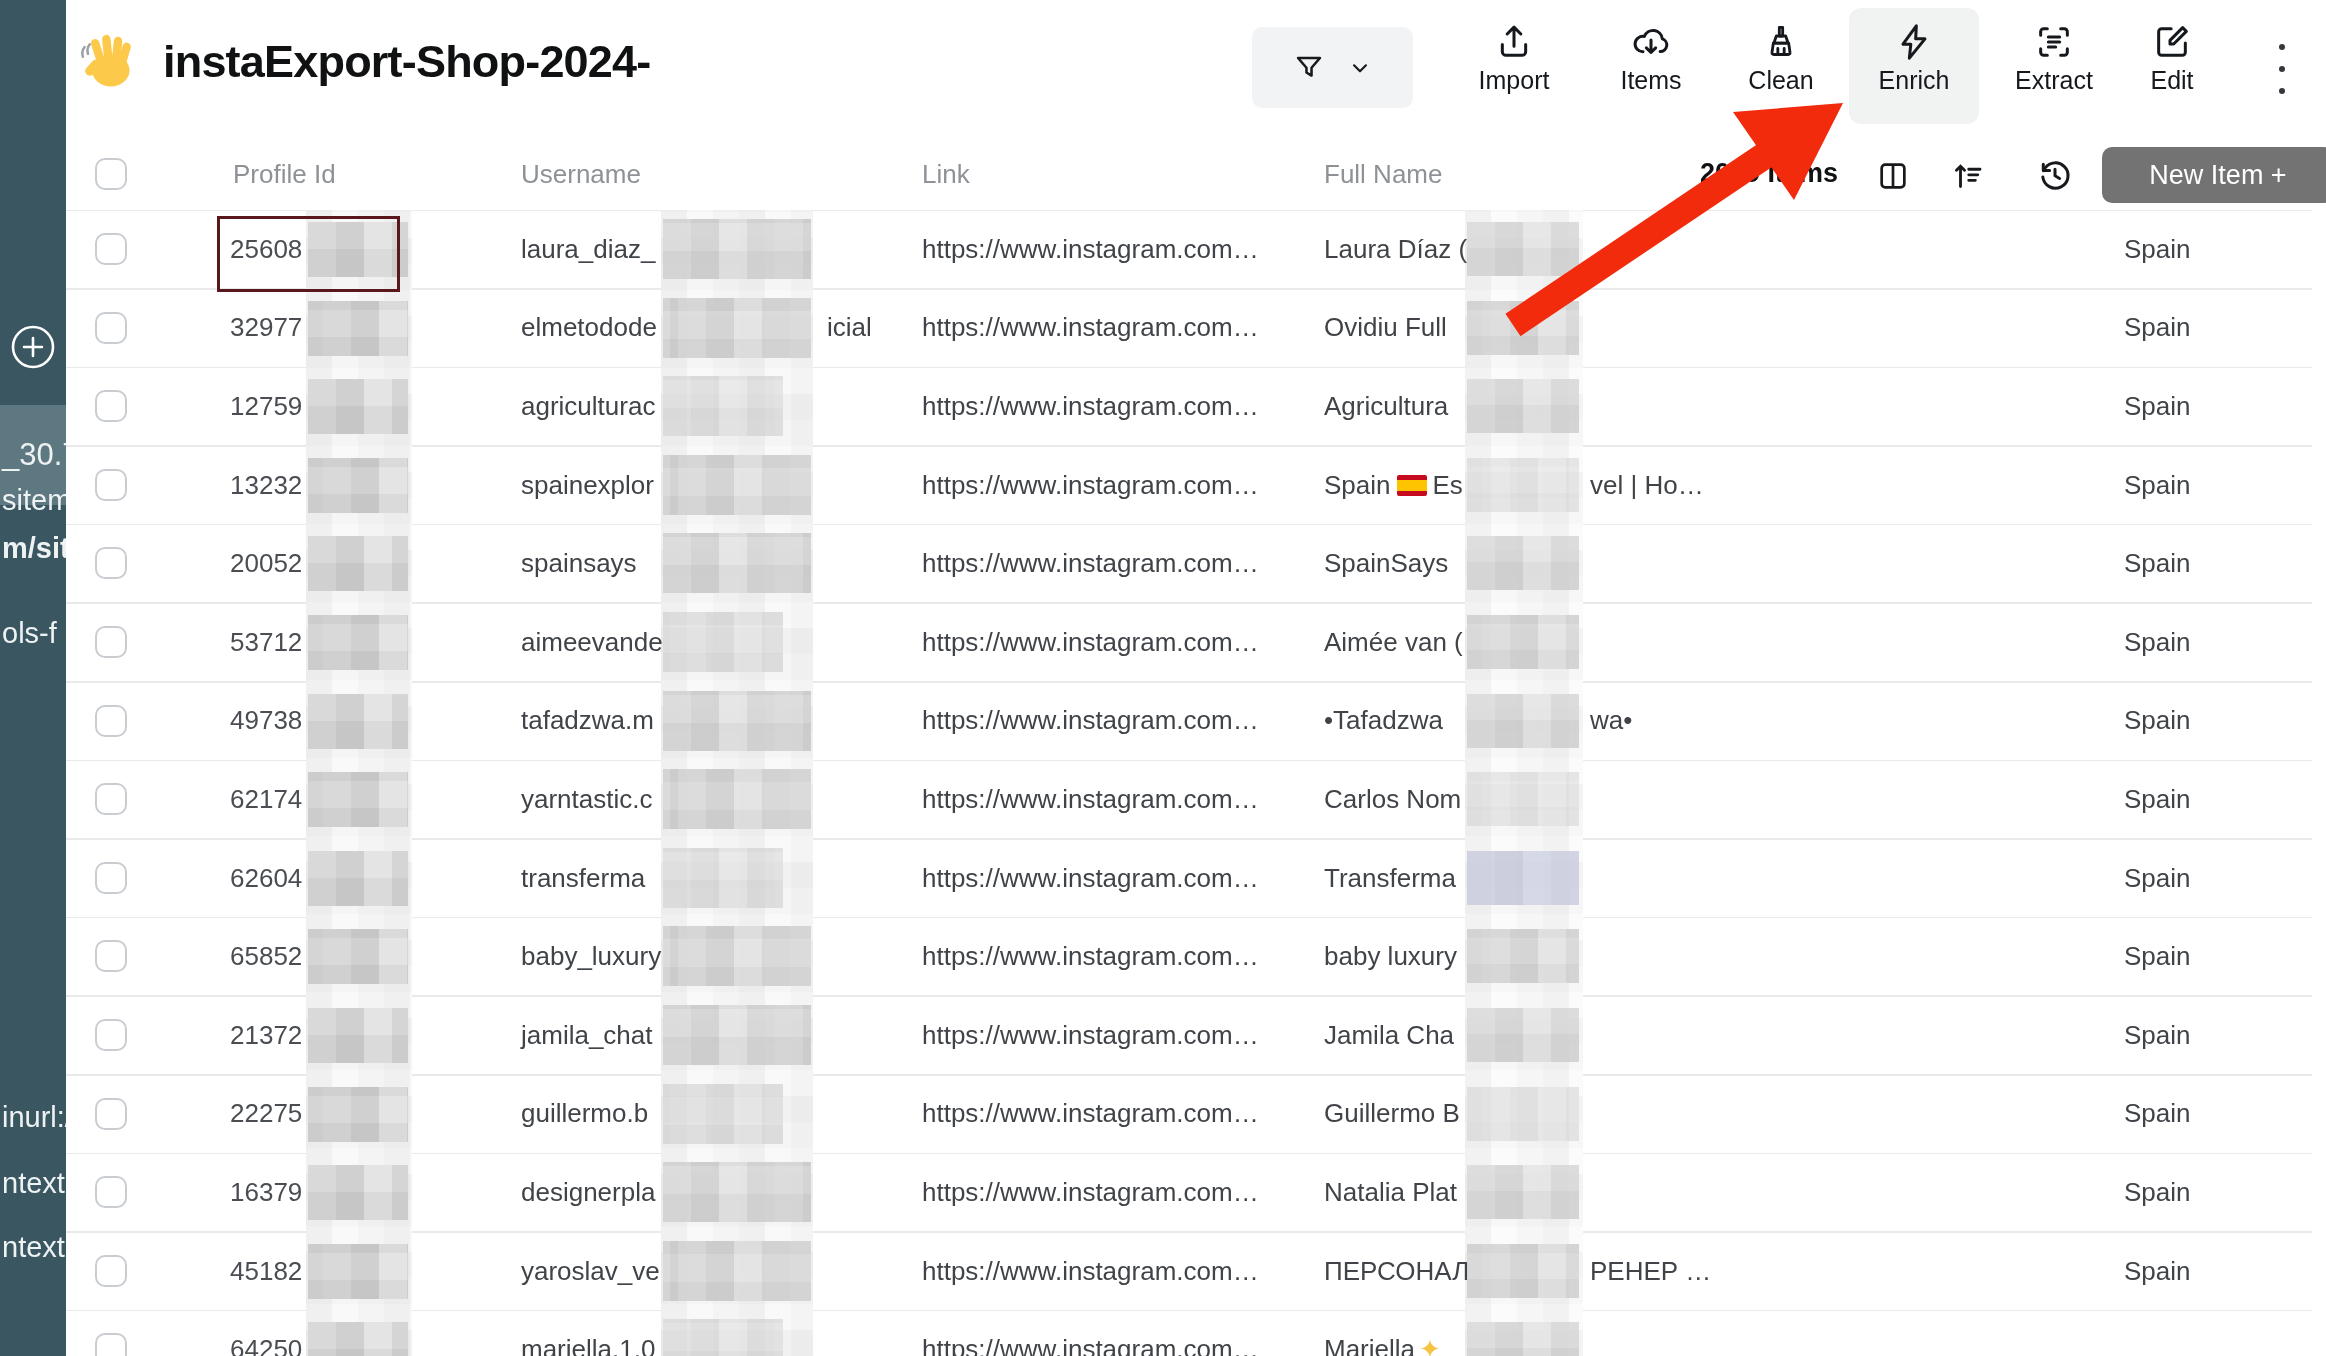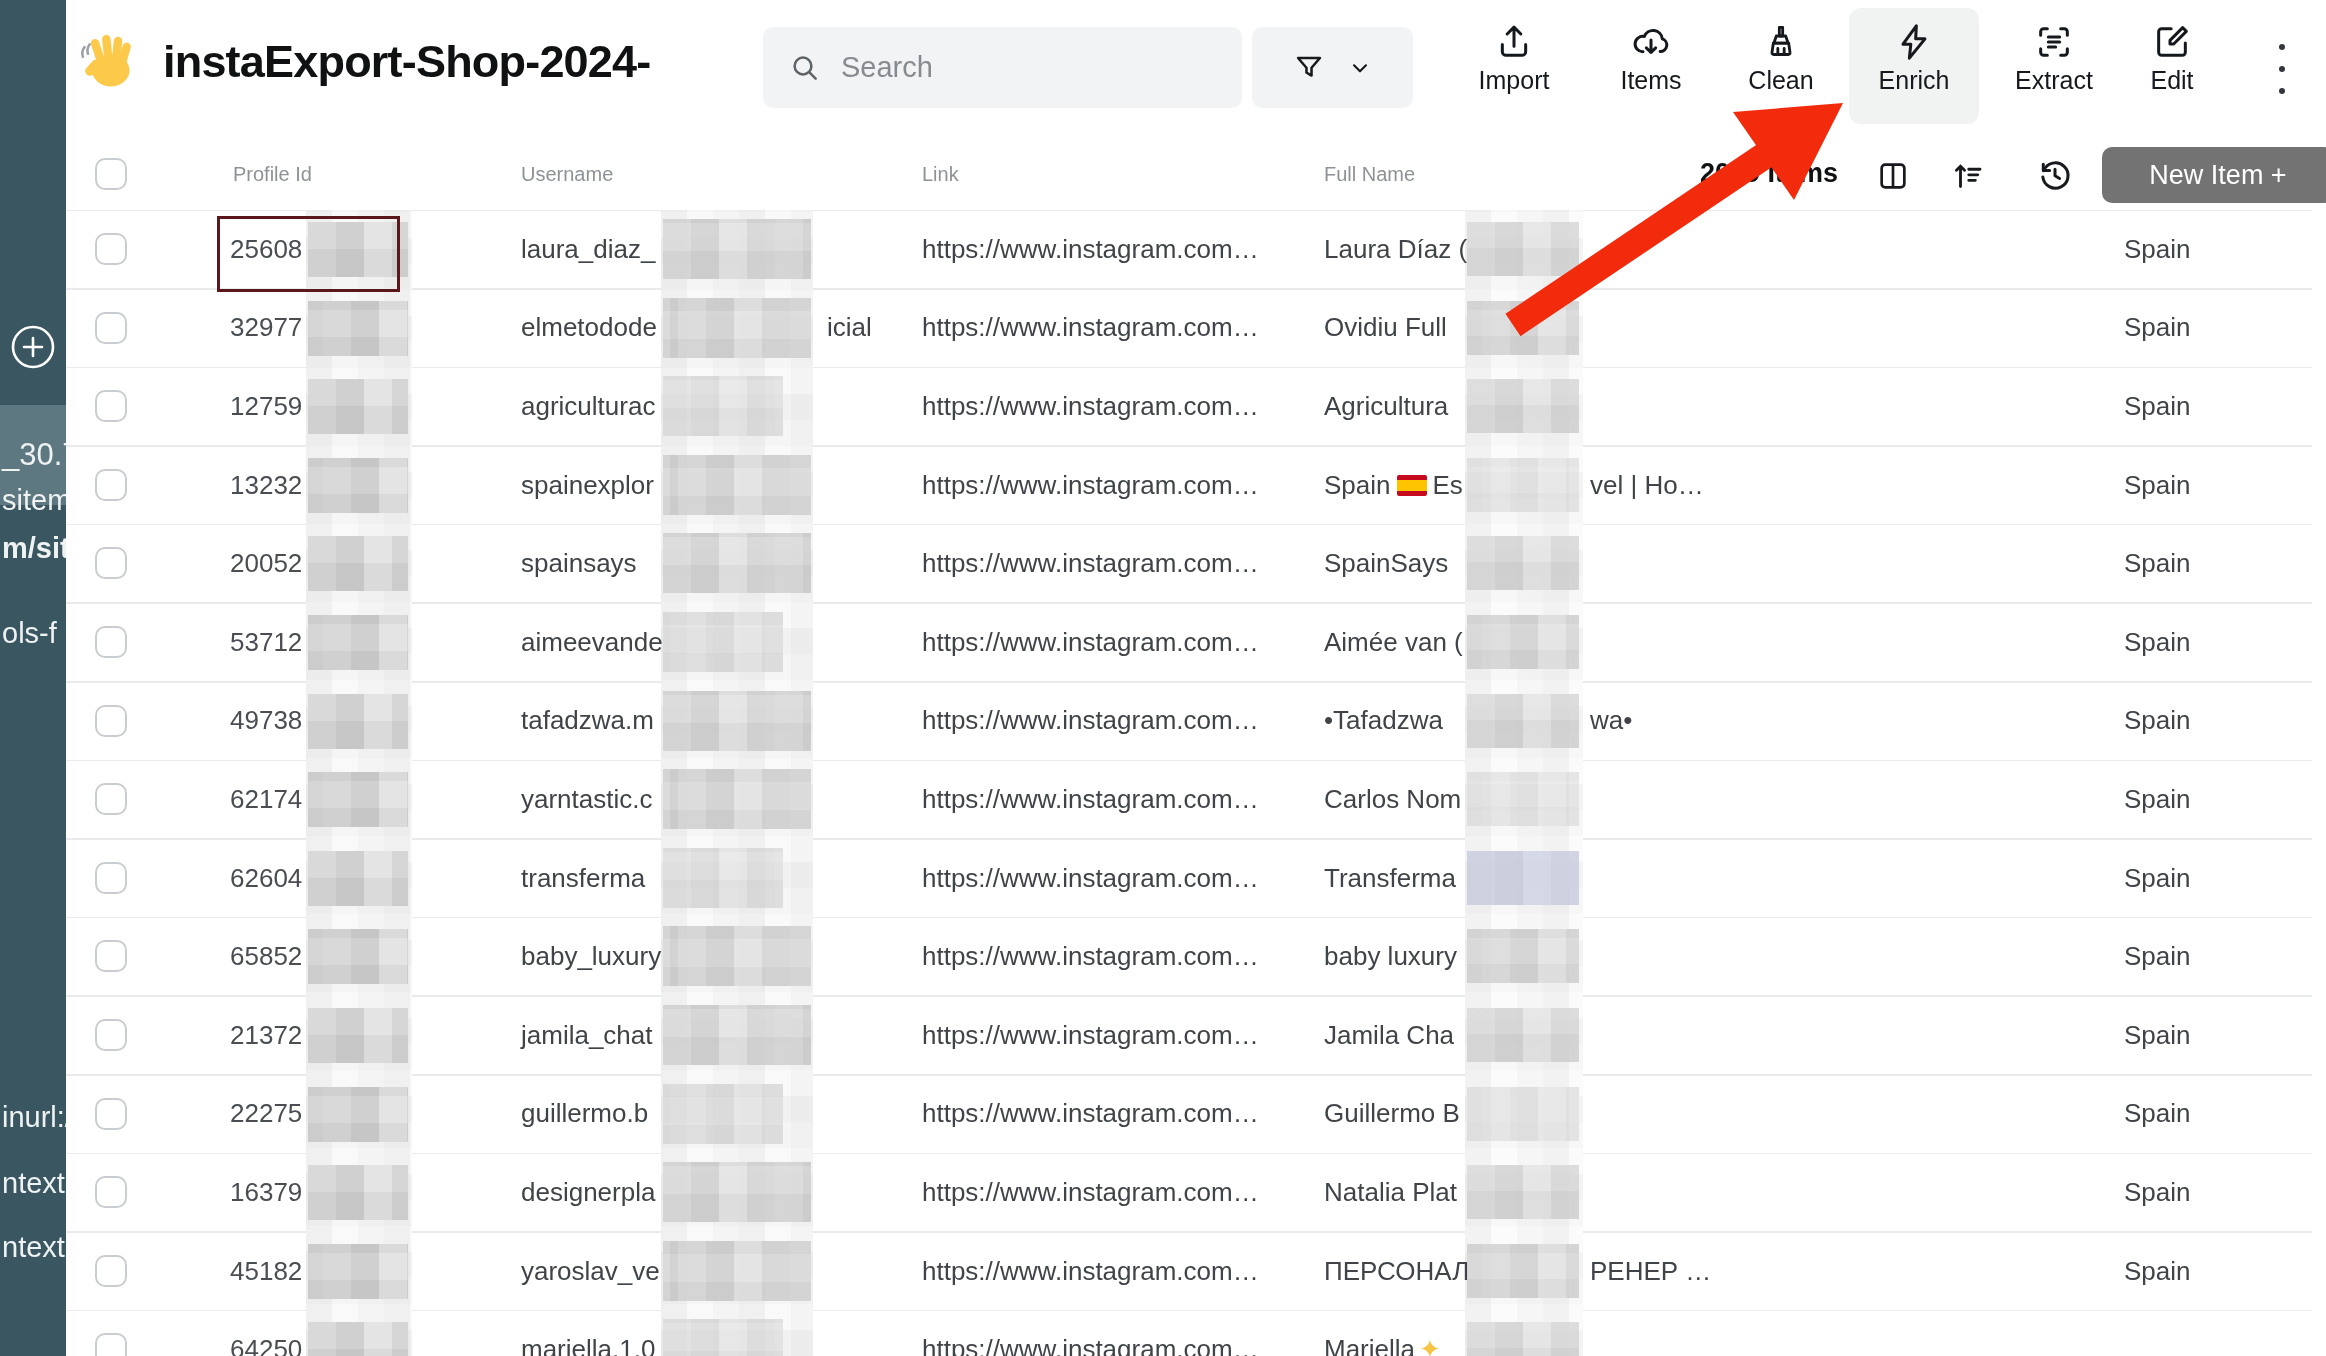--- a/index.html
+++ b/index.html
@@ -43,21 +43,21 @@
   .t-icon{width:40px;height:40px;}
   .t-icon svg{width:40px;height:40px;}
   .t-label{margin-top:4px;font-size:25px;}
   .kebab{position:absolute;left:2272px;top:44px;width:20px;height:50px;display:flex;
          flex-direction:column;align-items:center;justify-content:space-between;}
   .kebab i{width:6px;height:6px;border-radius:50%;background:#34373c;}
   
   .hdr-cb{position:absolute;left:95px;top:158px;width:32px;height:32px;border:2.5px solid #c9cdd1;
           border-radius:10px;background:#fff;box-sizing:border-box;}
   .h-col{position:absolute;top:153px;height:42px;display:flex;align-items:center;
-         font-size:20px;color:#8e9297;}
+         font-size:26px;color:#8e9297;}
   .h-col:nth-of-type(1){left:233px;}
   .h-col:nth-of-type(2){left:521px;}
   .h-col:nth-of-type(3){left:922px;}
   .h-col:nth-of-type(4){left:1324px;}
   .items-count{position:absolute;left:1700px;top:158px;font-size:27px;font-weight:700;color:#101214;}
   .lb-icon{position:absolute;}
   .lb-icon svg{display:block;}
   .lb-split{left:1876px;top:159px;}
   .lb-sort{left:1950px;top:158px;}
   .lb-history{left:2036px;top:156px;}
@@ -155,27 +155,20 @@
         <rect x="27" y="3" width="9" height="34" rx="4.5" transform="rotate(-6 31.5 20)"></rect>
         <rect x="37" y="5" width="9" height="32" rx="4.5" transform="rotate(6 41.5 21)"></rect>
         <rect x="45" y="11" width="9" height="26" rx="4.5" transform="rotate(16 49.5 24)"></rect>
         <rect x="11" y="28" width="10" height="20" rx="5" transform="rotate(42 16 38)"></rect>
         <ellipse cx="35" cy="41" rx="20" ry="17"></ellipse>
       </g>
     </svg>
   </div>
   <div class="title">instaExport-Shop-2024-</div>
 
-  <div class="searchbox">
-    <svg viewBox="0 0 24 24" fill="none" stroke="#5f6368" stroke-width="1.9" stroke-linecap="round">
-      <circle cx="10.5" cy="10.5" r="6.3"></circle>
-        <path d="M15.3 15.3 20 20"></path>
-    </svg>
-    <span class="search-ph">Search</span>
-  </div>
 
   <div class="filterbtn">
     <svg viewBox="0 0 24 24" fill="none" stroke="#17191d" stroke-width="1.9" stroke-linejoin="round">
       <path d="M3.8 4.5h16.4l-6.3 7.3v5.9l-3.8-2.3v-3.6z"></path>
     </svg>
     <svg viewBox="0 0 24 24" fill="none" stroke="#17191d" stroke-width="2" stroke-linecap="round" stroke-linejoin="round" style="width:26px;height:26px;">
       <path d="M6.5 9.5 12 15l5.5-5.5"></path>
     </svg>
   </div>
 

